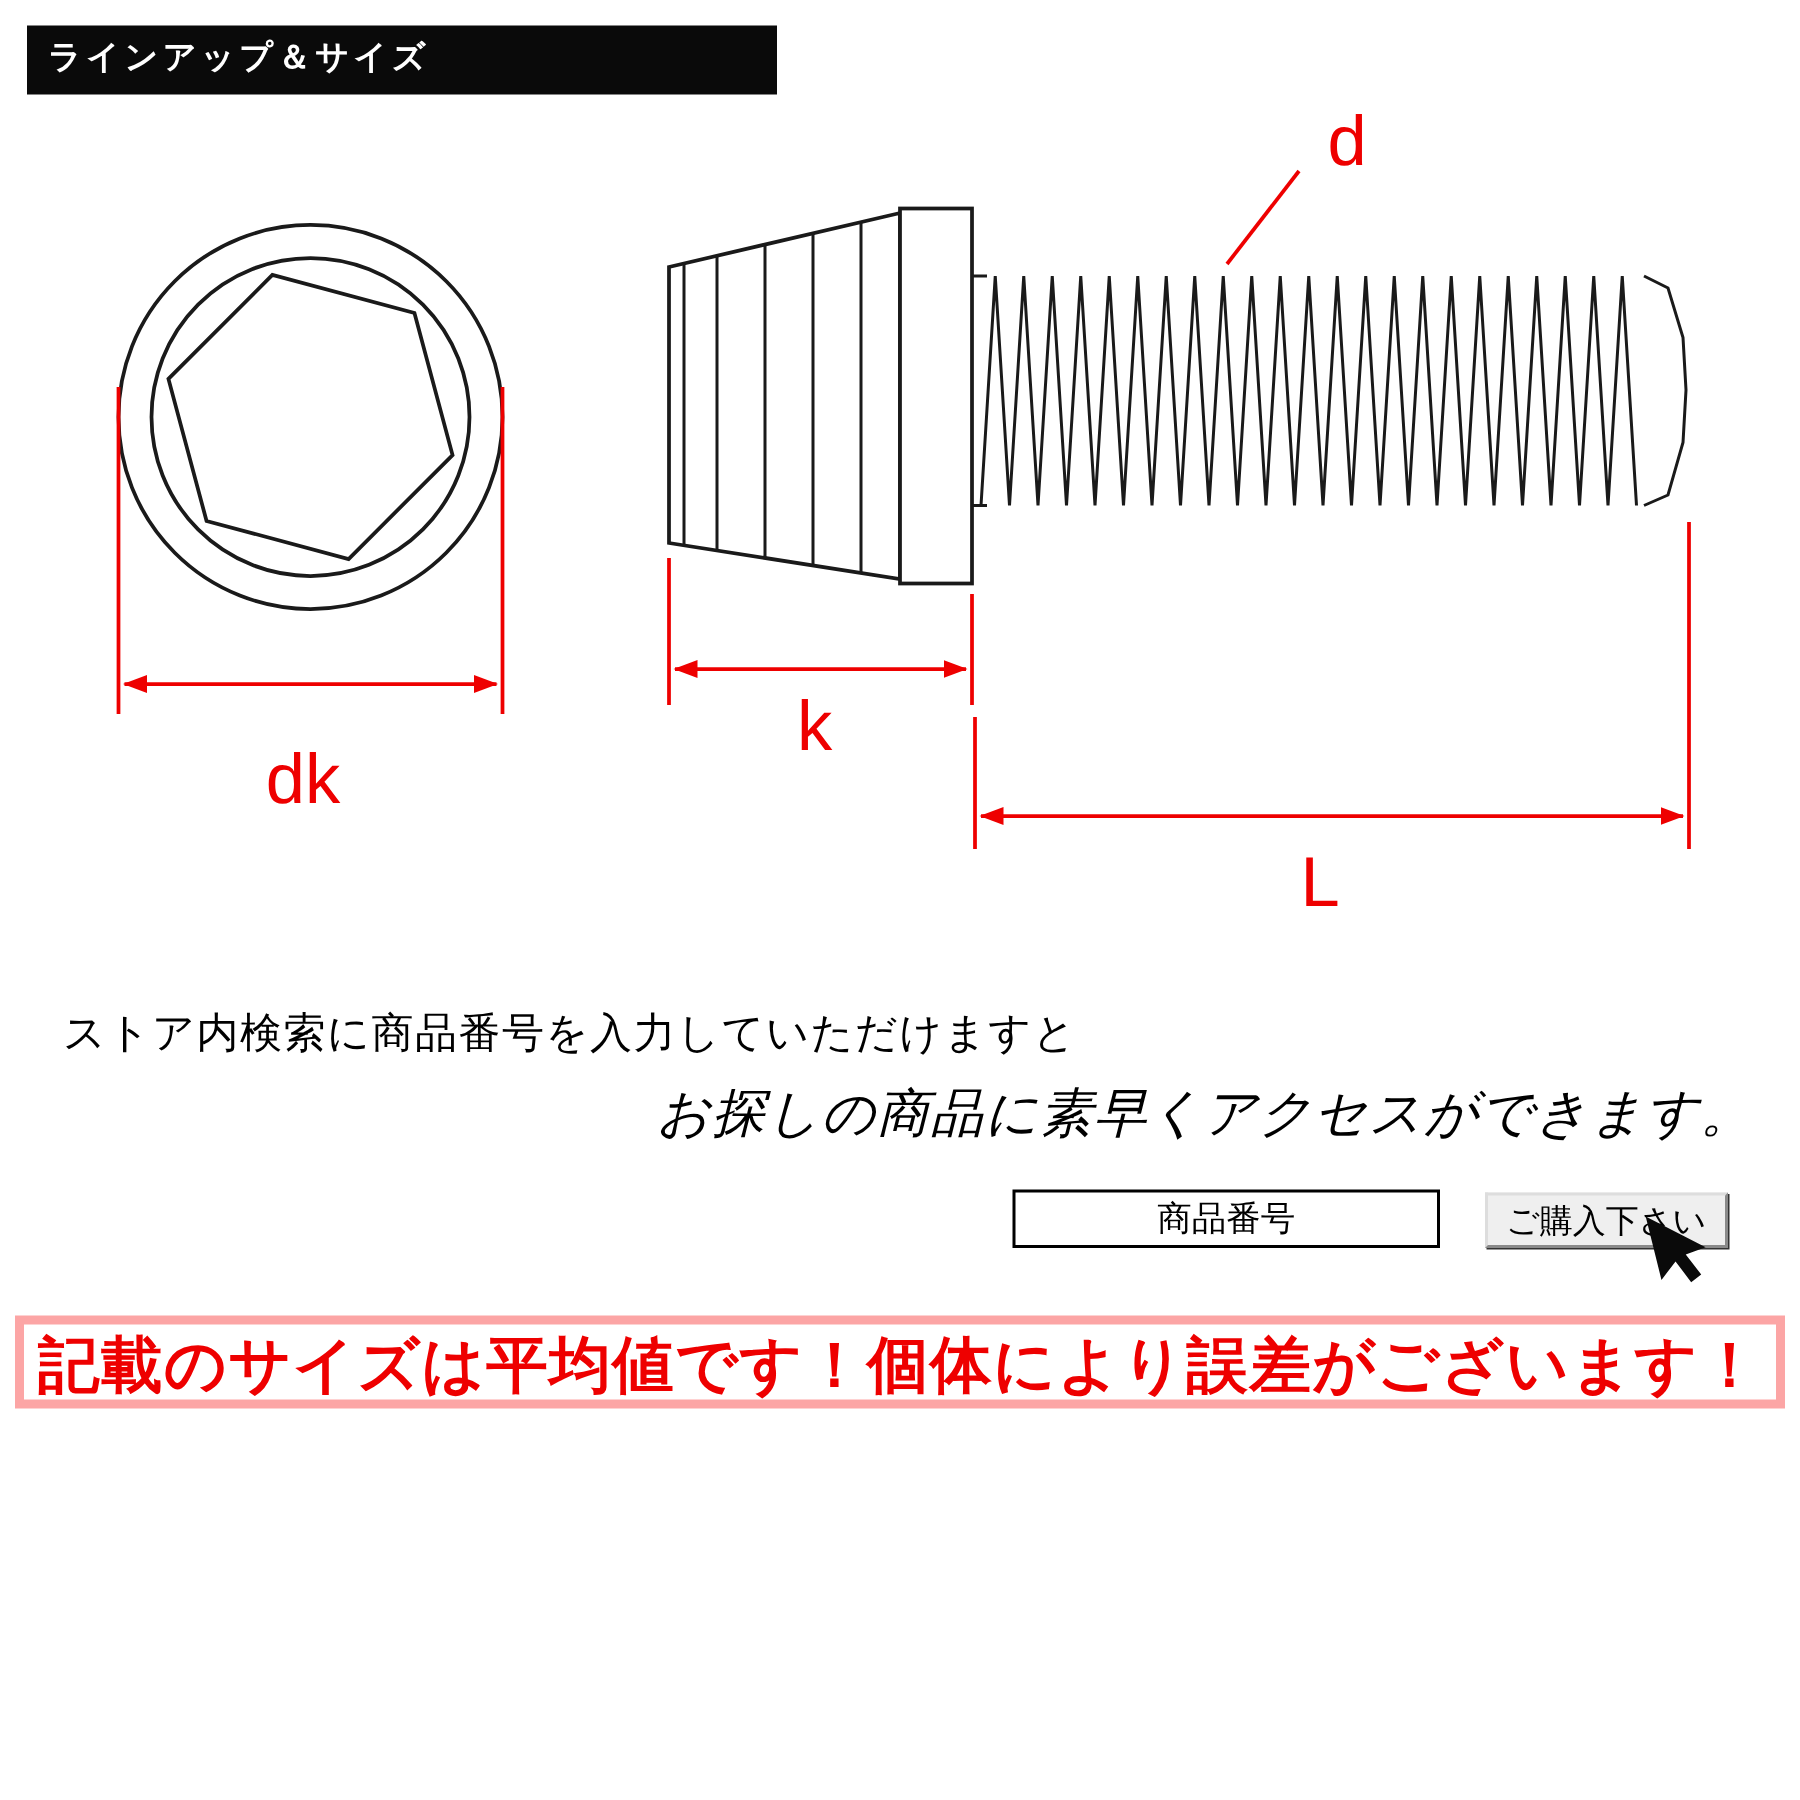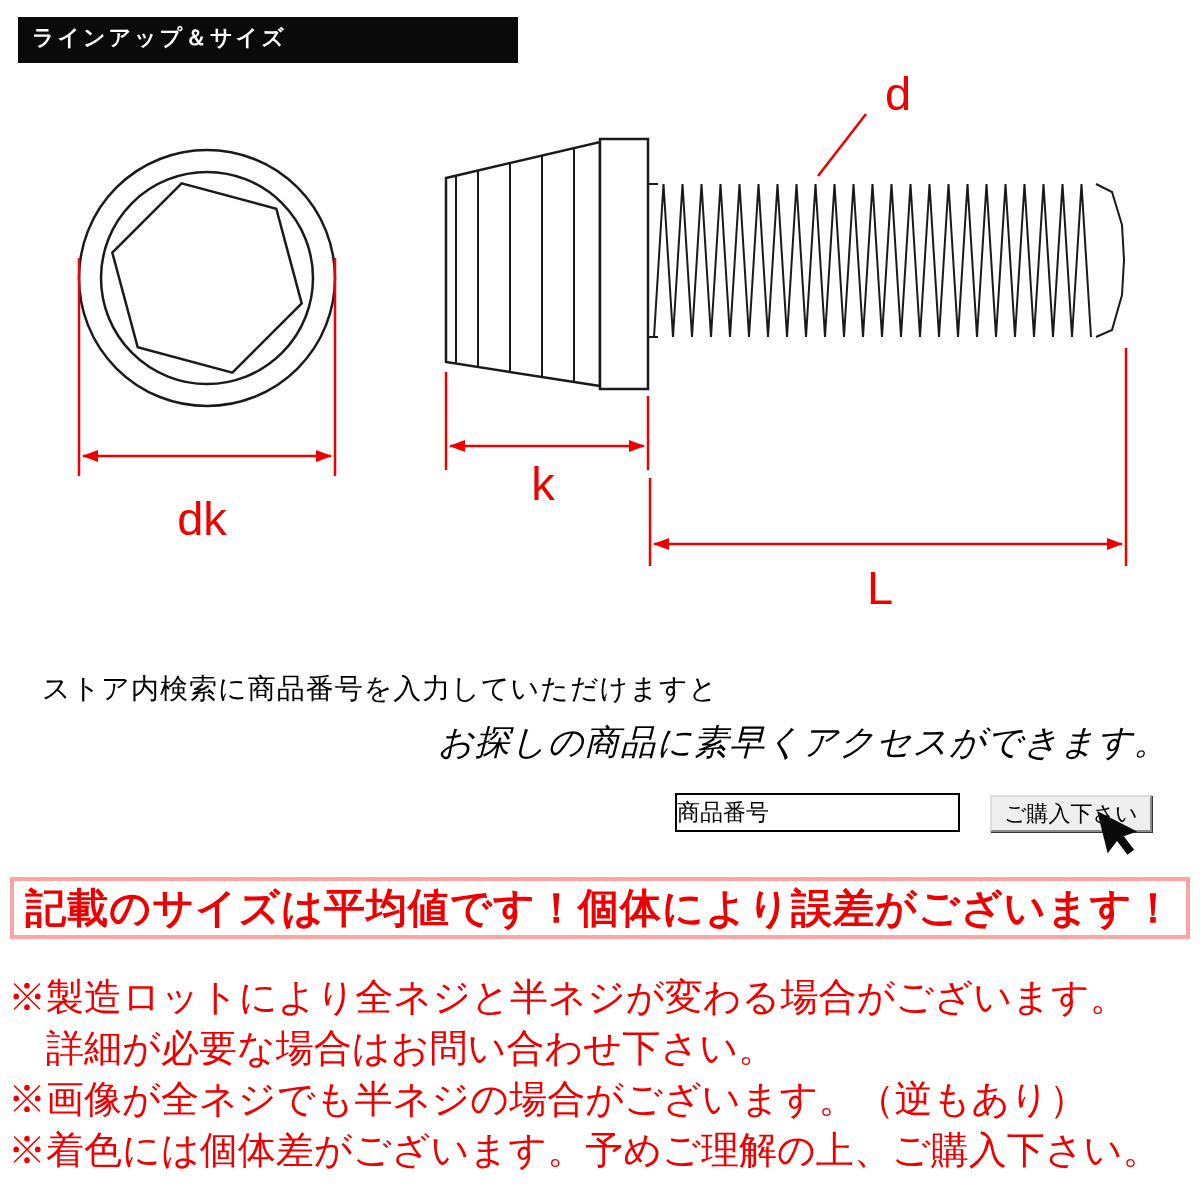--- a/index.html
+++ b/index.html
@@ -10,31 +10,31 @@
   .header-bar { position:absolute; left:18px; top:17px; width:500px; height:46px;
                 background:#0a0a0a; color:#ffffff; font-size:22px; font-weight:bold;
                 line-height:41px; padding-left:14px; letter-spacing:3px; }
 
   .diagram-svg { position:absolute; left:0; top:0; width:1200px; height:650px; }
 
   .info-line1 { position:absolute; left:42px;  top:670px; font-size:28px; color:#000; letter-spacing:1px; }
   .info-line2 { position:absolute; left:438px; top:719px; font-size:35px; color:#000; letter-spacing:1px;font-style:italic; }
 
   .search-input { position:absolute; left:675px; top:793px; width:285px; height:39px;
-                  border:2px solid #000; background:#fff; font-size:23px; text-align:left;
+                  border:2px solid #000; background:#fff; font-size:23px; text-align:center;
                   font-family:inherit; color:#000; outline:none; }
   .search-button { position:absolute; left:990px; top:795px; height:37px; padding:0 12px;
                    font-size:22px; font-family:inherit; color:#000; background:#efefef;
                    border:2px solid #8a8a8a; border-top-color:#ddd; border-left-color:#ddd;
                    box-shadow:1px 1px 0 #333; cursor:pointer; }
   .cursor-icon { position:absolute; left:1098px; top:802px; width:58px; height:58px;
                  transform:rotate(-14deg); }
 
   .notice-box { position:absolute; left:10px; top:877px; width:1180px; height:62px;
-                border:4px solid #fca5a5; display:flex; align-items:center; justify-content:center; }
+                border:6px solid #fca5a5; display:flex; align-items:flex-start; justify-content:center; }
   .notice-box span { color:#ee0000; font-size:41px; font-weight:bold; letter-spacing:1px; white-space:nowrap; }
 
   .notice-lines { position:absolute; left:8px; top:972px; width:1188px; color:#ee0000;
                   font-size:38px; line-height:51px; letter-spacing:0px; }
   .notice-lines div { white-space:nowrap; }
 </style>
 </head>
 <body>
 
 <div class="page">
@@ -107,20 +107,14 @@
   <input class="search-input" readonly="" value="商品番号" style="">
   <button class="search-button">ご購入下さい</button>
   <svg class="cursor-icon" viewBox="0 0 24 24">
     <path d="M2,1 L2,19 L7,15 L9.8,21.6 L13,20.2 L10.2,13.8 L16,13.2 Z" fill="#0a0a0a"></path>
   </svg>
 
   <div class="notice-box">
     <span>記載のサイズは平均値です！個体により誤差がございます！</span>
   </div>
 
-  <div class="notice-lines">
-    <div>※製造ロットにより全ネジと半ネジが変わる場合がございます。</div>
-    <div>　詳細が必要な場合はお問い合わせ下さい。</div>
-    <div>※画像が全ネジでも半ネジの場合がございます。（逆もあり）</div>
-    <div>※着色には個体差がございます。予めご理解の上、ご購入下さい。</div>
-  </div>
 
 </div>
 
 </body></html>

